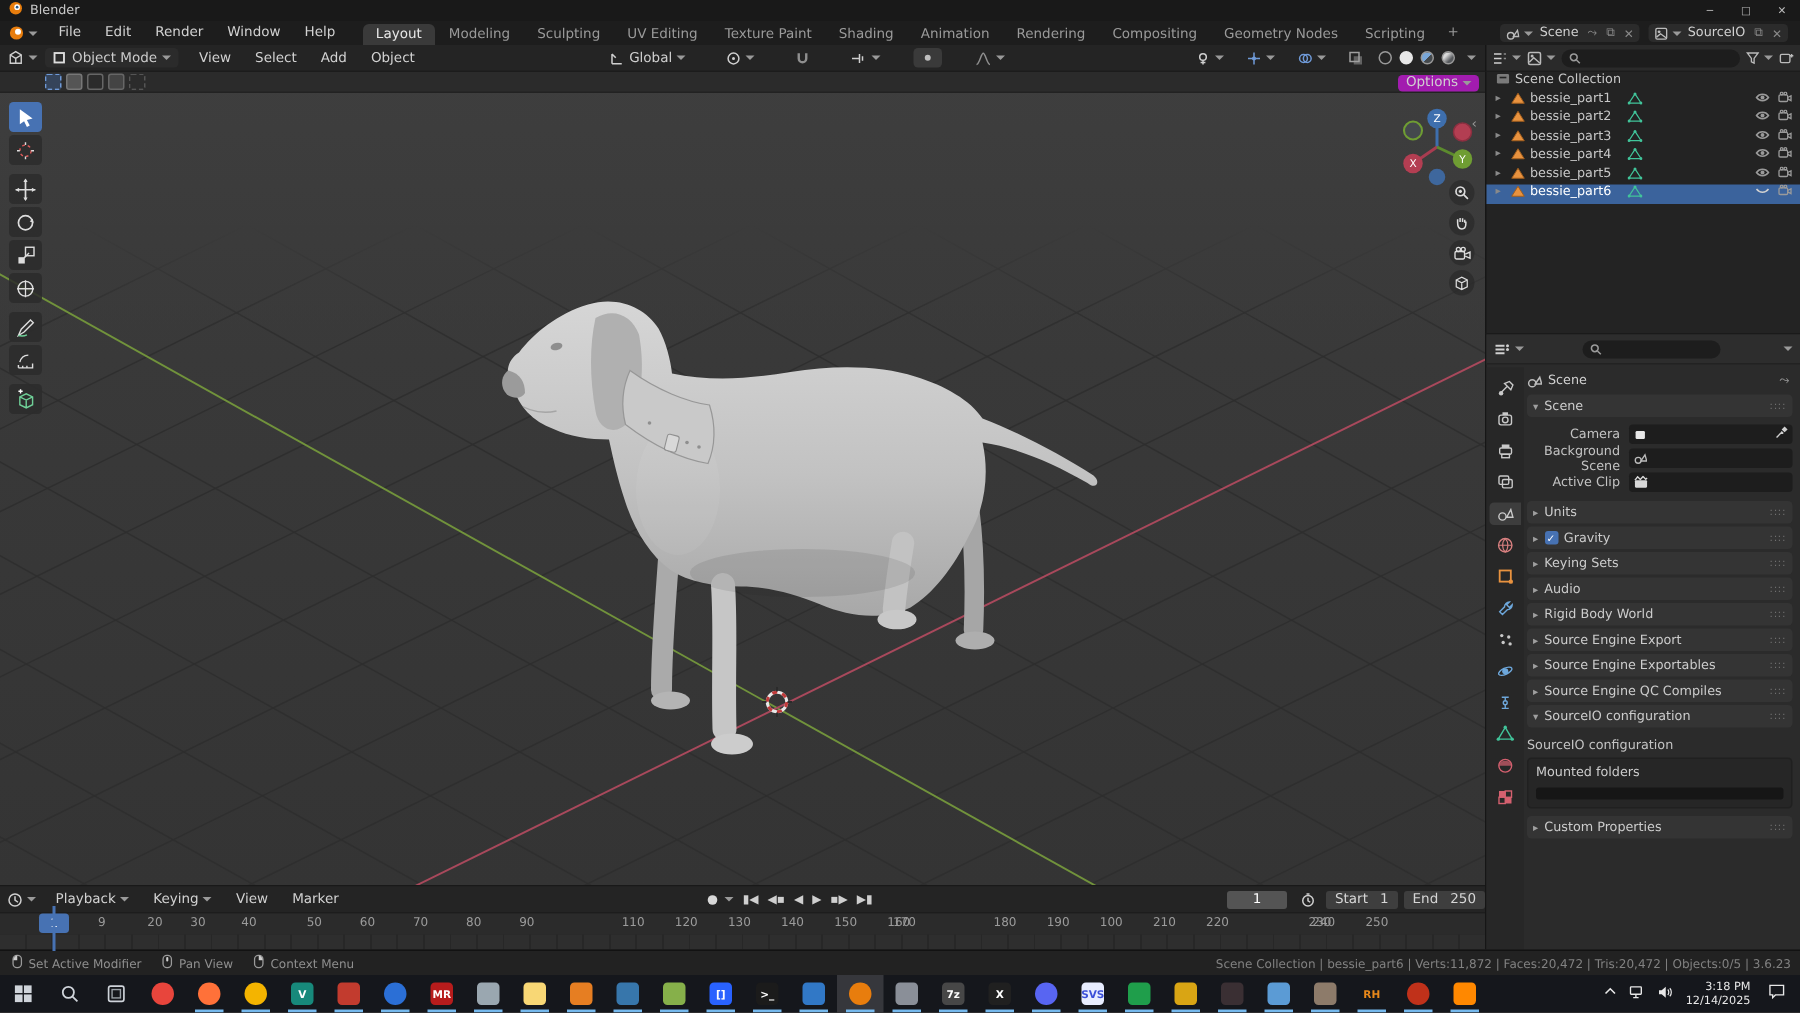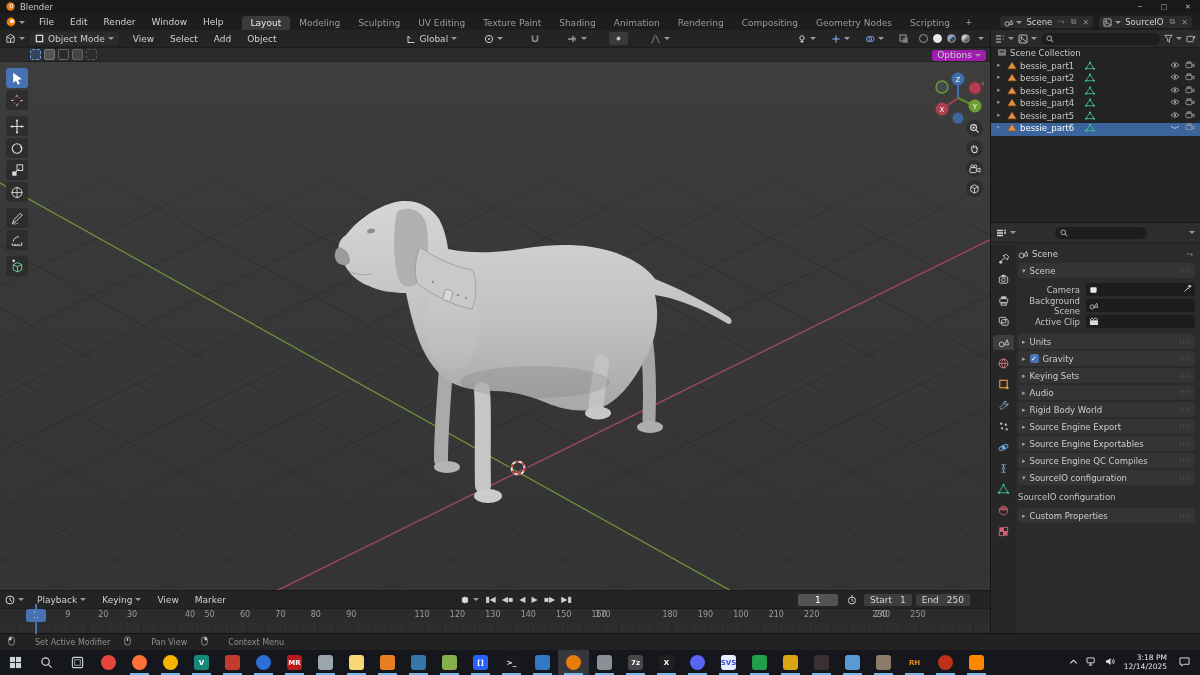--- a/index.html
+++ b/index.html
@@ -87,21 +87,21 @@
   .tl-ruler{height:14px;background:#2b2b2b;position:relative;font-size:8px;color:#9b9b9b}
   .tl-track{height:10px;background:repeating-linear-gradient(90deg,#2e2e2e 0px,#2e2e2e 16.5px,#272727 16.5px,#272727 17.7px)}
   .tick{position:absolute;top:1px;width:22px;text-align:center}
   .playhead-badge{position:absolute;left:26px;top:0;width:20px;height:13px;background:#4772b3;border-radius:2.5px;color:#fff;text-align:center;line-height:13px;font-size:8px;z-index:3}
   .playhead-line{position:absolute;left:35px;top:13px;width:1.5px;height:30px;background:#4772b3;z-index:3}
   .tl-btn{color:#cfcfcf;padding:0 3px;display:flex;align-items:center;font-size:8px}
   .frame-field{width:40px;height:12px;background:#545454;border-radius:2px;color:#fff;text-align:center;line-height:12px;margin-left:auto}
   .range-box{height:12px;background:#3e3e3e;border-radius:2px;display:flex;align-items:center;padding:0 6px;gap:8px;color:#d5d5d5;margin-left:4px}
   
   .statusbar{left:0;top:633px;width:1200px;height:17px;background:#222;border-top:1px solid #121212;display:flex;align-items:center;font-size:8px;color:#8f8f8f}
-  .hint{display:flex;align-items:center;gap:20px;margin-left:14px}
+  .hint{display:flex;align-items:center;gap:4px;margin-left:14px}
   .hint:first-child{margin-left:8px}
   .sb-stats{margin-left:auto;padding-right:6px;color:#818181}
   .taskbar{left:0;top:650px;width:1200px;height:25px;background:#15171c;display:flex;align-items:center}
   .tb-icon{width:31px;height:25px;display:flex;align-items:center;justify-content:center;position:relative}
   .tb-icon.active{background:rgba(255,255,255,.14)}
   .tb-icon .underline{position:absolute;bottom:0;left:6px;right:6px;height:2px;background:#76b9ed}
   .tb-glyph{width:15px;height:15px;border-radius:3px;display:flex;align-items:center;justify-content:center;font-size:7px;font-weight:bold;color:#fff}
   .tray{margin-left:auto;display:flex;align-items:center;gap:8px;padding-right:10px;color:#e8e8e8}
   .tray .clock{font-size:7.5px;text-align:right;line-height:8.5px}
 </style>
@@ -667,20 +667,24 @@
           <span>Source Engine QC Compiles</span>
           <span class="dots">∷∷</span>
         </div>
         <div class="panel-row">
           <span class="disc">▾</span>
           <span>SourceIO configuration</span>
           <span class="dots">∷∷</span>
         </div>
         <div class="sio-body">
           <div class="sio-label">SourceIO configuration</div>
+          <div class="sio-box">
+            <div>Mounted folders</div>
+            <div class="sio-input"></div>
+          </div>
         </div>
         <div class="panel-row">
           <span class="disc">▸</span>
           <span>Custom Properties</span>
           <span class="dots">∷∷</span>
         </div>
       </div>
   </div>
 </div>
 
@@ -929,31 +933,31 @@
     <span class="tl-btn" style="margin-left:6px">
       <svg width="10" height="10" viewBox="0 0 10 10">
           <circle cx="5" cy="5.5" r="3.5" fill="none" stroke="#cfcfcf"></circle>
           <path d="M5 3.5 L5 5.5 L6.5 6.5 M4 1 L6 1" stroke="#cfcfcf" fill="none"></path>
         </svg>
     </span>
     <span class="range-box">
       <span>Start</span>
         <span>1</span>
     </span>
-    <span class="range-box" style="margin-right:20px">
+    <span class="range-box" style="margin-right:0">
       <span>End</span>
         <span>250</span>
     </span>
   </div>
   <div class="tl-ruler" id="tl-ruler">
     <span class="playhead-badge">1</span>
   <span class="tick" style="left: 56.878px;">9</span>
       <span class="tick" style="left: 92.298px;">20</span>
       <span class="tick" style="left: 121px;">30</span>
-      <span class="tick" style="left: 179px;">40</span>
+      <span class="tick" style="left: 155px;">40</span>
       <span class="tick" style="left: 198.558px;">50</span>
       <span class="tick" style="left: 233.978px;">60</span>
       <span class="tick" style="left: 269.398px;">70</span>
       <span class="tick" style="left: 304.818px;">80</span>
       <span class="tick" style="left: 340.238px;">90</span>
       <span class="tick" style="left: 375.658px; margin-top: 44px;">100</span>
       <span class="tick" style="left: 411.078px;">110</span>
       <span class="tick" style="left: 446.498px;">120</span>
       <span class="tick" style="left: 481.918px;">130</span>
       <span class="tick" style="left: 517.338px;">140</span>
@@ -990,20 +994,21 @@
         <span>Pan View</span>
       </div>
       <div class="hint">
         <span><svg width="7" height="10" viewBox="0 0 8 11">
             <rect x="0.8" y="0.8" width="6.4" height="9.4" rx="3" fill="none" stroke="#9a9a9a"></rect>
             <path d="M7 4.5 L4 4.5 L4 1 A3 3.5 0 0 1 7 4.5" fill="#cfcfcf"></path>
           </svg></span>
         <span>Context Menu</span>
       </div>
     </div>
+  <span class="sb-stats">Scene Collection | bessie_part6 | Verts:11,872 | Faces:20,472 | Tris:20,472 | Objects:0/5 | 3.6.23</span>
 </div>
 
 <div class="abs taskbar">
   <div class="flex" id="tb-icons">
       <div class="tb-icon">
         <svg width="13" height="13" viewBox="0 0 14 14">
           <rect x="1" y="1" width="5.5" height="5.5" fill="#cfd4da"></rect>
           <rect x="7.5" y="1" width="5.5" height="5.5" fill="#cfd4da"></rect>
           <rect x="1" y="7.5" width="5.5" height="5.5" fill="#cfd4da"></rect>
           <rect x="7.5" y="7.5" width="5.5" height="5.5" fill="#cfd4da"></rect>

